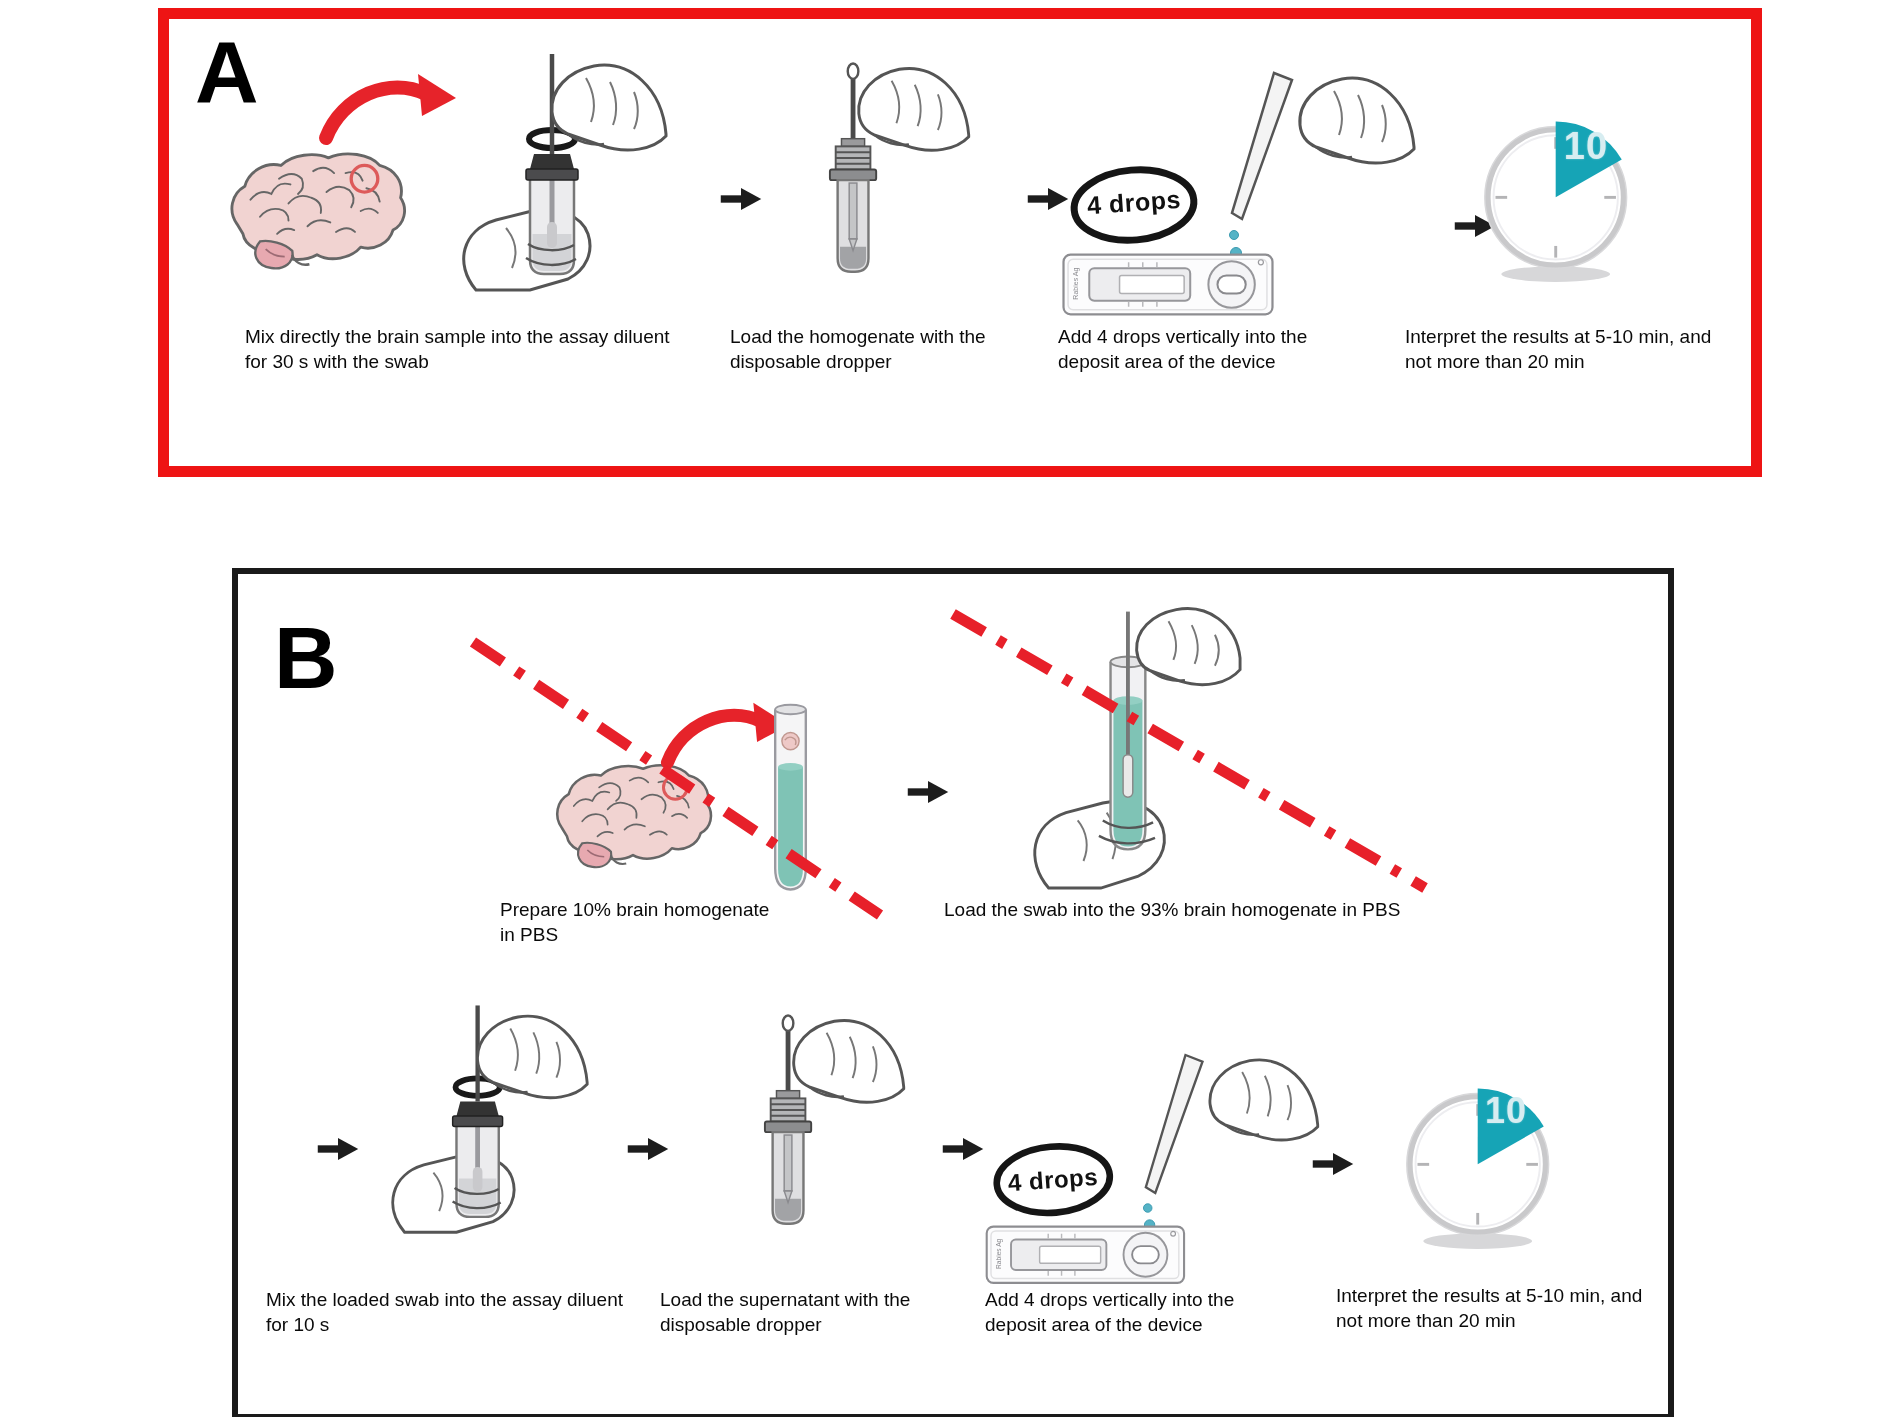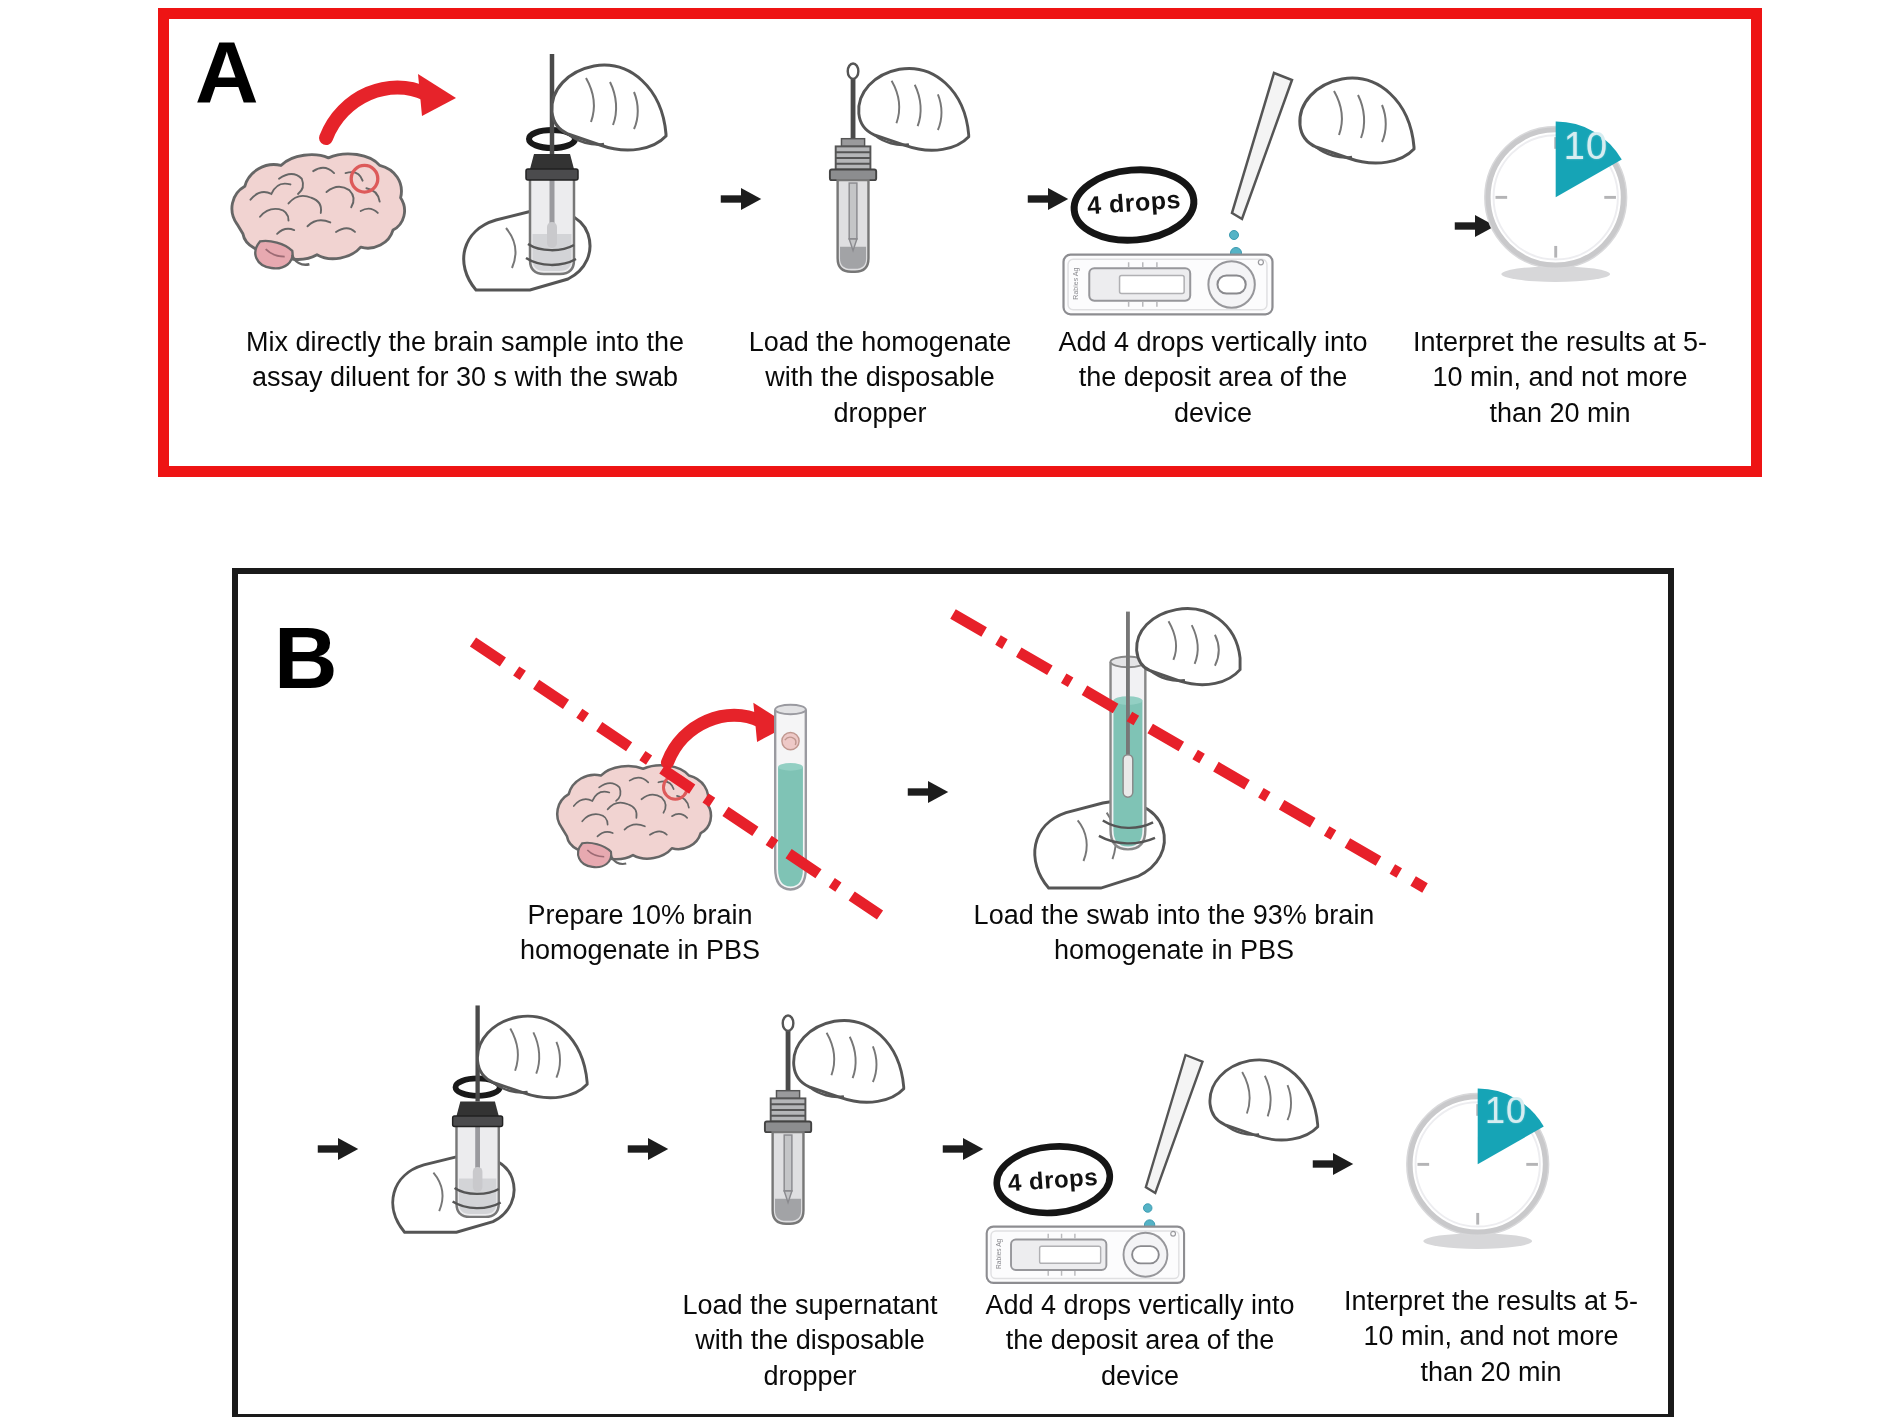--- a/index.html
+++ b/index.html
@@ -4,26 +4,26 @@
 <style>
   html,body{margin:0;padding:0;background:#fff;}
   #figure{
     position:relative;width:1890px;height:1417px;background:#fff;
     font-family:"Liberation Sans",sans-serif;overflow:hidden;
   }
   .panel{position:absolute;background:#fff;border-style:solid;}
   #panel-a{left:158px;top:8px;width:1582px;height:447px;border-width:11px;border-color:#ee1414;}
   #panel-b{left:232px;top:568px;width:1430px;height:840px;border-width:6px;border-color:#1a1a1a;}
   .panel-label{position:absolute;font-weight:900;font-size:88px;line-height:1;color:#000;letter-spacing:-2px;}
-  .caption{position:absolute;font-size:27px;line-height:1.31;text-align:center;color:#0a0a0a;}
+  .caption{position:absolute;font-size:19px;line-height:1.31;color:#0a0a0a;}
   .abs{position:absolute;}
   svg{display:block;overflow:visible;}
   .badge-text{position:absolute;text-align:center;font-size:25px;font-weight:600;color:#111;
     transform:rotate(-4deg);letter-spacing:.5px;}
-  .timer-text{position:absolute;text-align:center;font-size:38px;font-weight:400;color:#d7edf1;
+  .timer-text{position:absolute;text-align:center;font-size:38px;font-weight:700;color:#d7edf1;
     letter-spacing:1px;text-shadow:0 0 2px rgba(255,255,255,.45);}
   .timer-text.small{font-size:36px;}
   .crossline{position:absolute;z-index:5;}
 </style>
 </head>
 <body>
 
 <div id="figure">
 
   <svg width="0" height="0" style="position:absolute" aria-hidden="true">
@@ -235,20 +235,21 @@
     </svg>
     <div class="caption" style="left:706px;top:324px;width:460px">Load the swab into the 93% brain homogenate in PBS</div>
 
     <svg class="abs" style="left:77px;top:561px;width:46px;height:28px">
       <use href="#sym-black-arrow" width="46" height="28"></use>
       </svg>
 
     <svg class="abs" style="left:132px;top:416px;width:221px;height:250px">
       <use href="#sym-mix" width="221" height="250"></use>
       </svg>
+    <div class="caption" style="left:28px;top:714px;width:360px">Mix the loaded swab into the assay diluent for 10 s</div>
 
     <svg class="abs" style="left:387px;top:561px;width:46px;height:28px">
       <use href="#sym-black-arrow" width="46" height="28"></use>
       </svg>
 
     <svg class="abs" style="left:467px;top:428px;width:222px;height:241px">
       <use href="#sym-take" width="222" height="241"></use>
       </svg>
     <div class="caption" style="left:422px;top:714px;width:300px">Load the supernatant with the disposable dropper</div>
 

